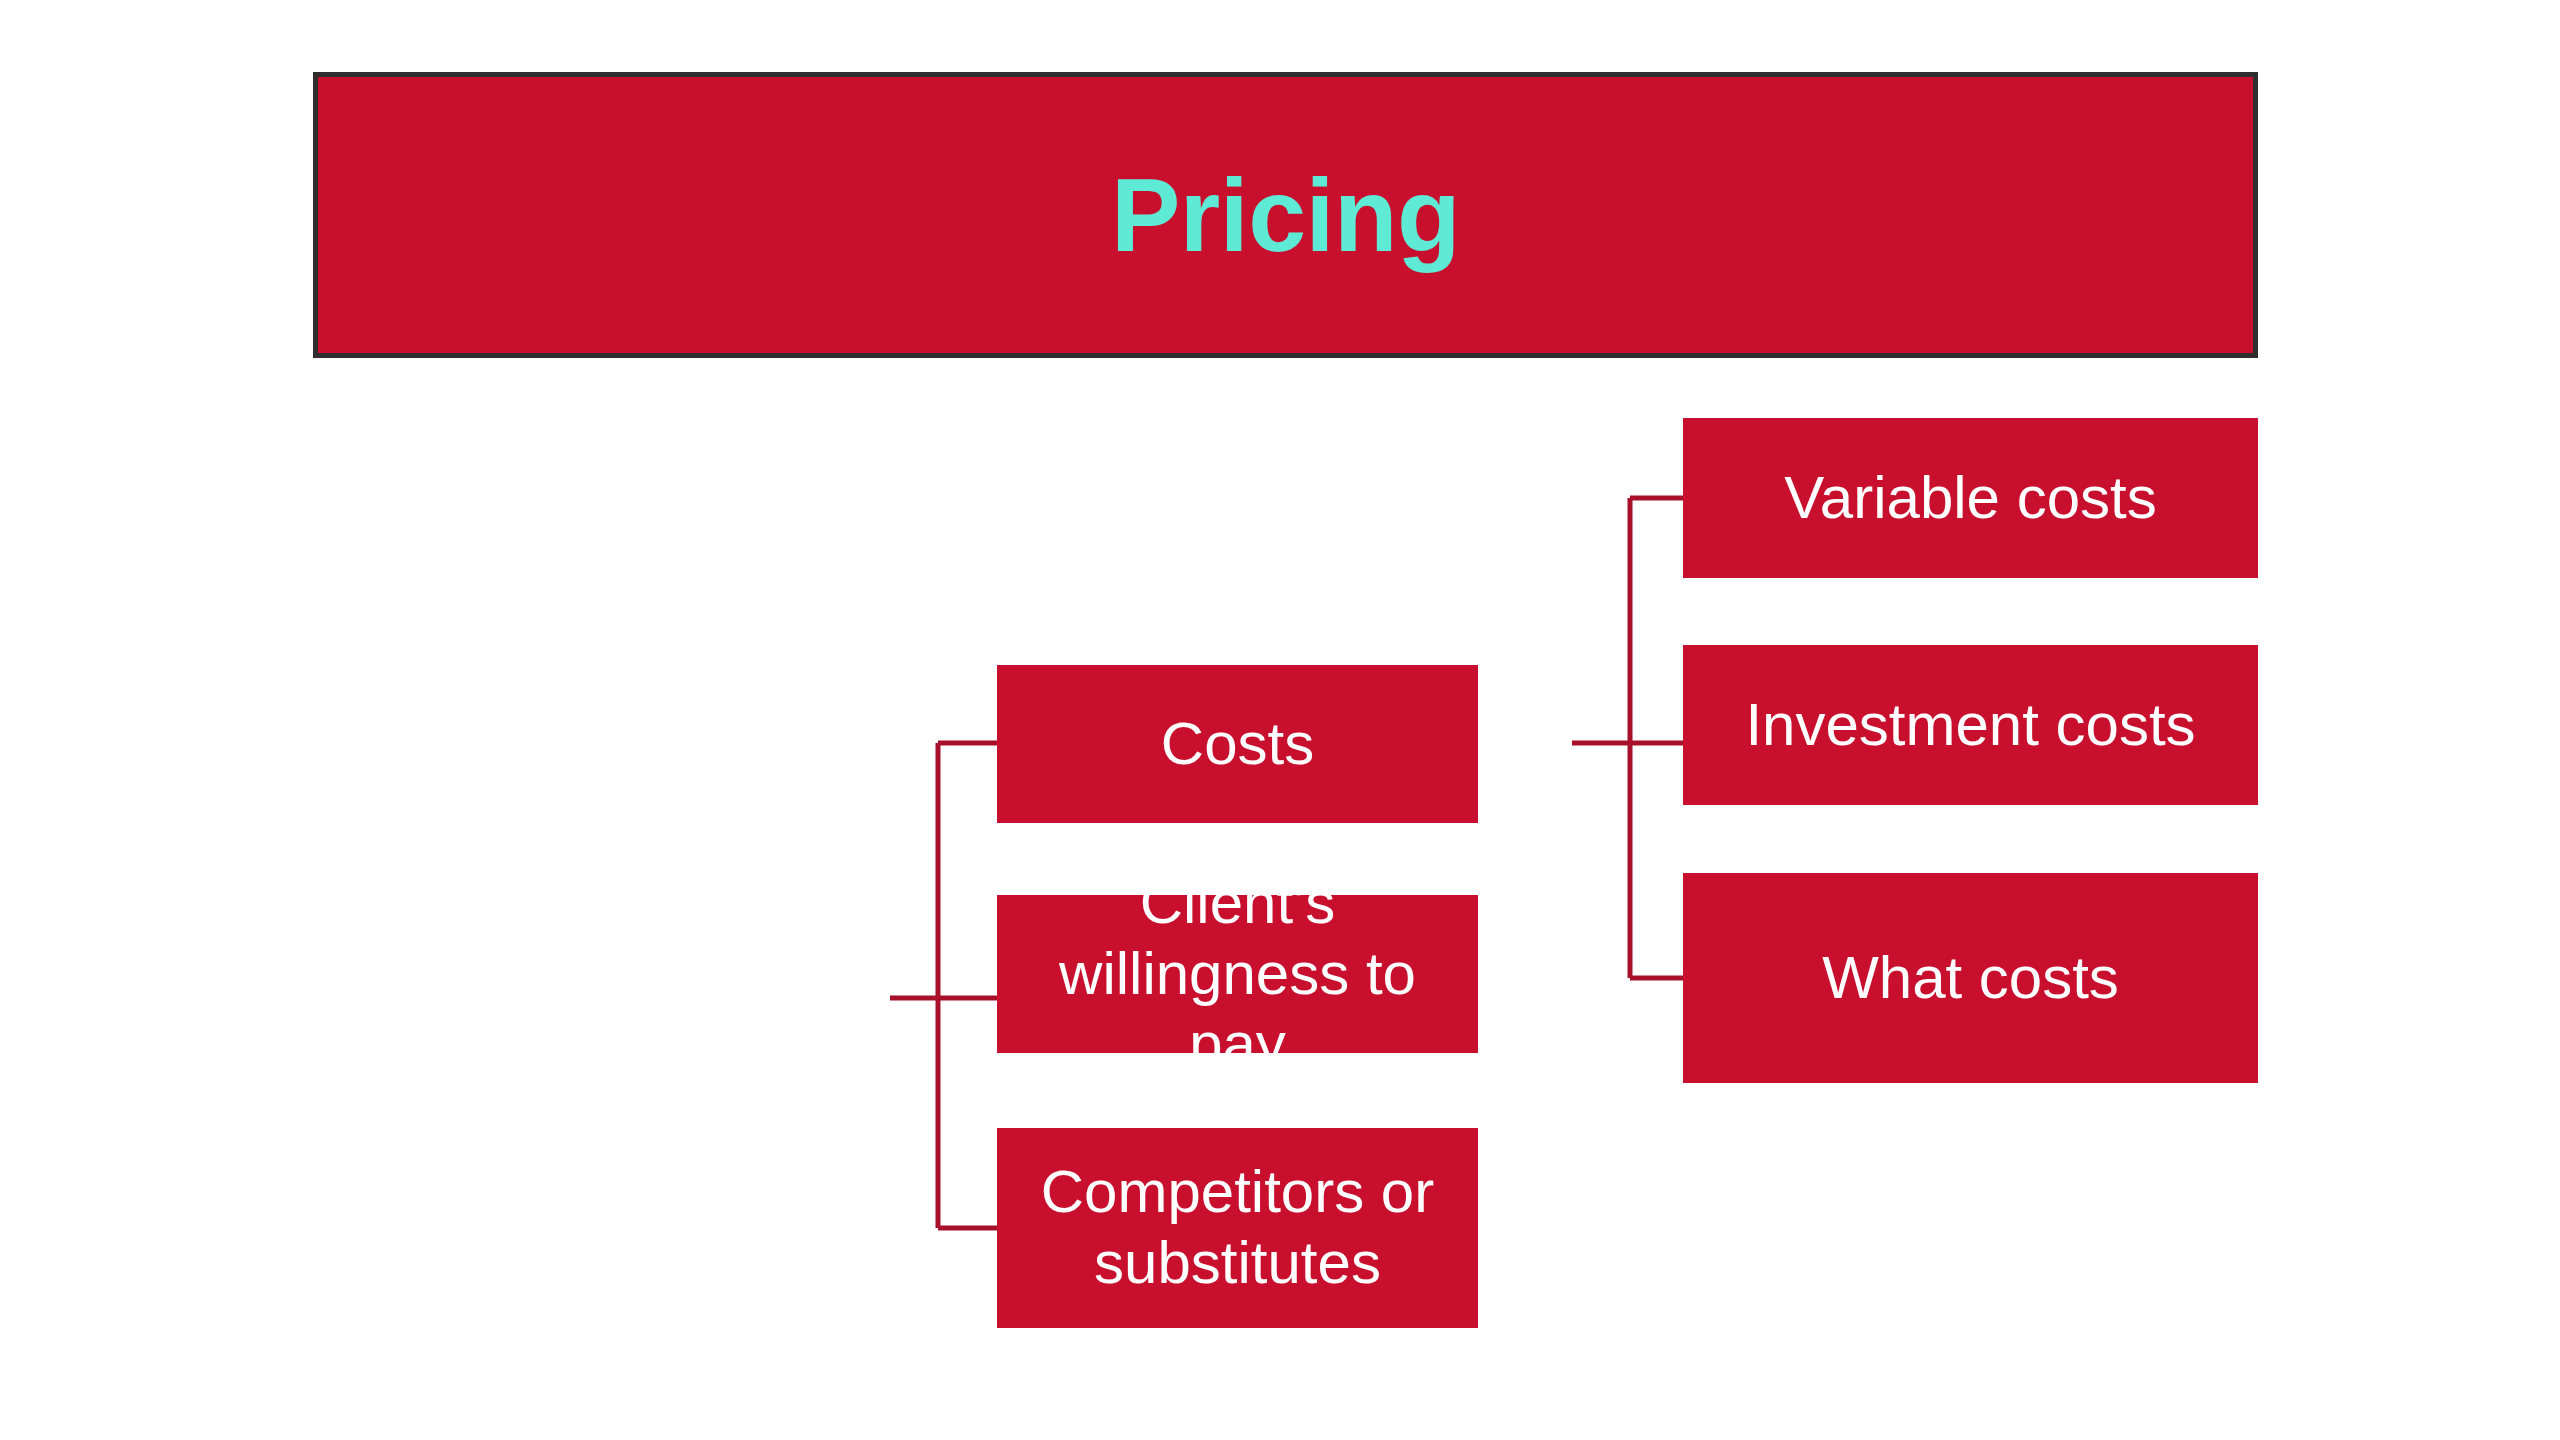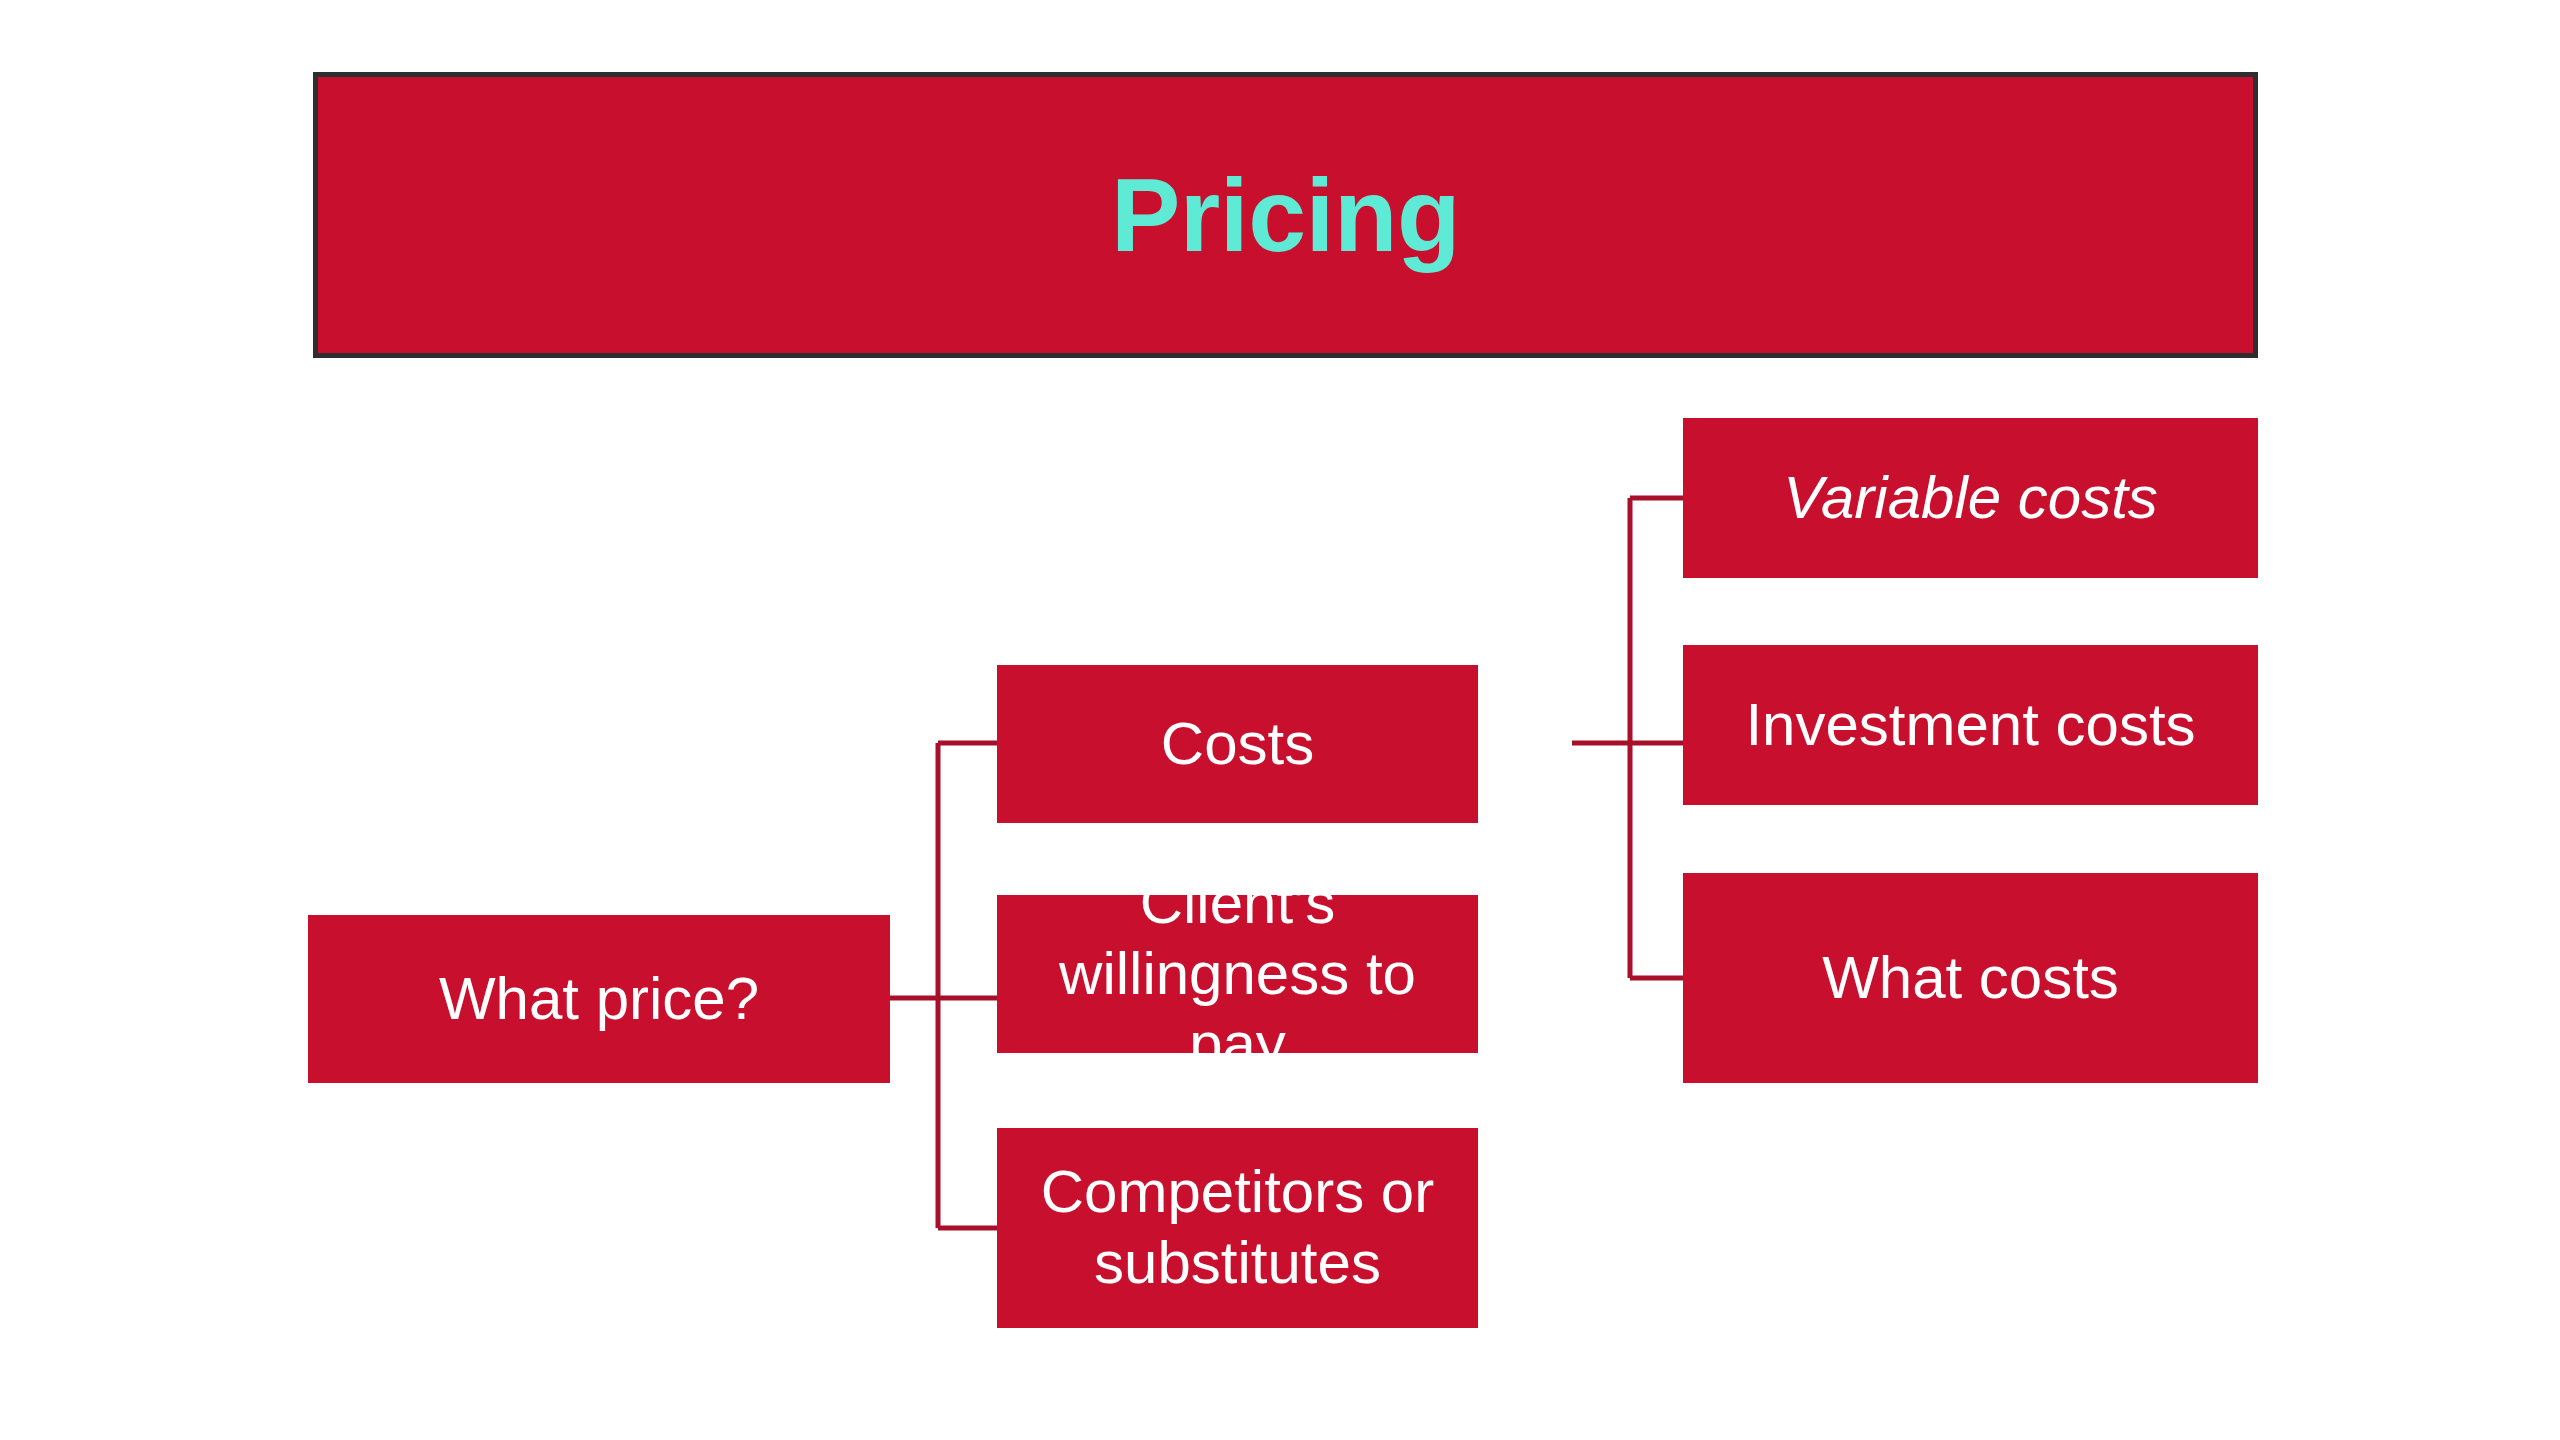--- a/index.html
+++ b/index.html
@@ -79,21 +79,21 @@
   }
   .node-costs            { top: 665px;  height: 158px; }
   .node-willingness      { top: 895px;  height: 158px; align-items: center; }
   .node-competitors      { top: 1128px; height: 200px; }
 
   
   .col-leaf {
     left: 1683px;
     width: 575px;
   }
-  .node-variable     { top: 418px; height: 160px; font-style: italic; }
+  .node-variable     { top: 418px; height: 160px; }
   .node-investment   { top: 645px; height: 160px; }
   .node-fixed        { top: 873px; height: 210px; }
 
   
   .connectors {
     position: absolute;
     left: 0;
     top: 0;
     width: 2560px;
     height: 1440px;
@@ -123,23 +123,20 @@
       <path d="M 1572 743 L 1630 743"></path>
 
       <path d="M 1630 498 L 1630 978"></path>
 
       <path d="M 1630 498 L 1683 498"></path>
       <path d="M 1630 743 L 1683 743"></path>
       <path d="M 1630 978 L 1683 978"></path>
     </g>
   </svg>
 
-  <div class="node node-root">
-    <span class="node-label">What price?</span>
-  </div>
 
   <div class="node col-branch node-costs">
     <span class="node-label">Costs</span>
   </div>
 
   <div class="node col-branch node-willingness">
     <span class="node-label">Client’s willingness to pay</span>
   </div>
 
   <div class="node col-branch node-competitors">

